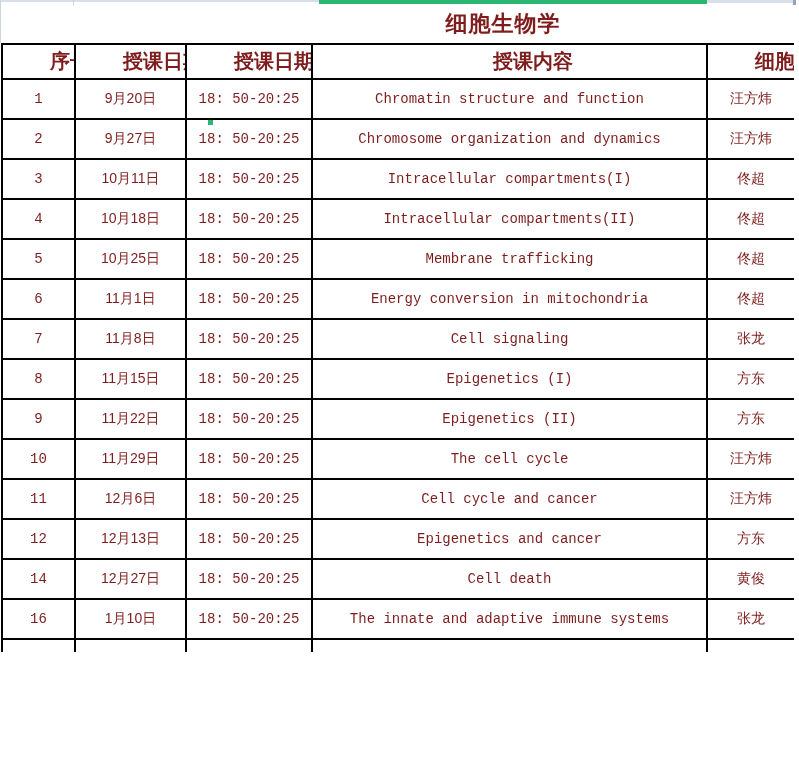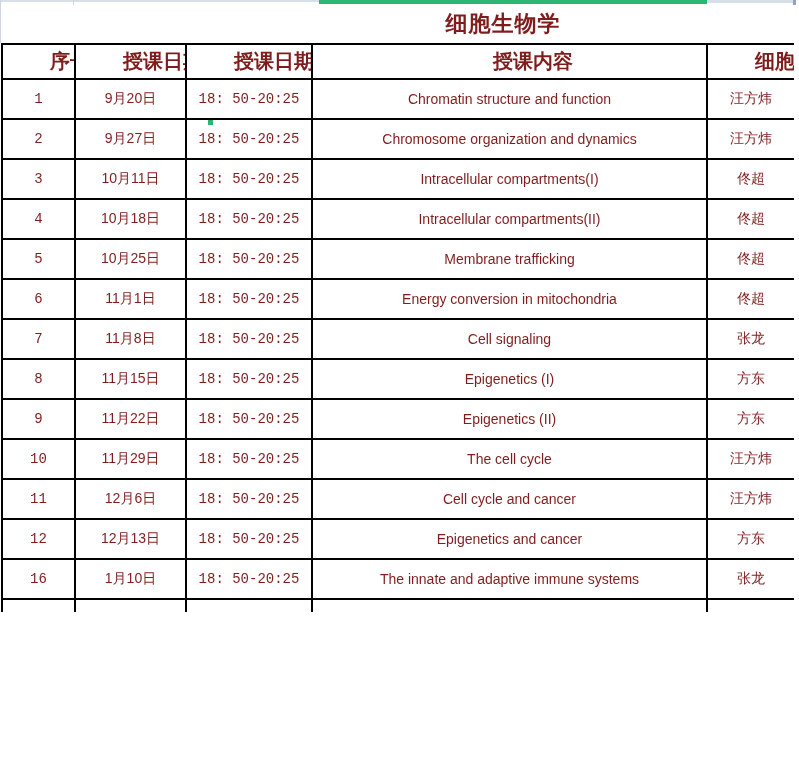--- a/index.html
+++ b/index.html
@@ -30,21 +30,21 @@
     border:2px solid #000;padding:0;text-align:center;
     overflow:hidden;white-space:nowrap;vertical-align:middle;
   }
   .schedule th{height:33px;font-size:20px;font-weight:bold;padding-left:47px;}
   .schedule td{height:38px;font-size:14px;}
   .schedule th:last-child{border-right:none;}
   .c-no,.c-time{font-family:"Liberation Mono","DejaVu Sans Mono",monospace;font-size:14px;}
   .c-date{font-size:15px;}
   .c-content{
     text-align:left;padding-left:4px;
-    font-family:Liberation Sans, sans-serif;font-size:14px;
+    font-family:Liberation Mono, monospace;font-size:14px;
   }
   .c-teacher{font-size:15px;border-right:none !important;}
   .c-merge{border-right:none !important;font-size:15px;}
   tr.holiday td{background:#d9d9d9;}
   tr.stub td{height:12px;border-bottom:none;background:#fff;}
 </style>
 </head>
 <body>
 
 <div class="screen">
@@ -155,20 +155,27 @@
           <td class="c-teacher">汪方炜</td>
         </tr>
         <tr>
           <td class="c-no">12</td>
           <td class="c-date">12月13日</td>
           <td class="c-time">18: 50-20:25</td>
           <td class="c-content">Epigenetics and cancer</td>
           <td class="c-teacher">方东</td>
         </tr>
         <tr>
+          <td class="c-no">14</td>
+          <td class="c-date">12月27日</td>
+          <td class="c-time">18: 50-20:25</td>
+          <td class="c-content">Cell death</td>
+          <td class="c-teacher">黄俊</td>
+        </tr>
+        <tr>
           <td class="c-no">16</td>
           <td class="c-date">1月10日</td>
           <td class="c-time">18: 50-20:25</td>
           <td class="c-content">The innate and adaptive immune systems</td>
           <td class="c-teacher">张龙</td>
         </tr>
         <tr class="stub">
           <td class=""></td>
           <td class=""></td>
           <td class=""></td>

